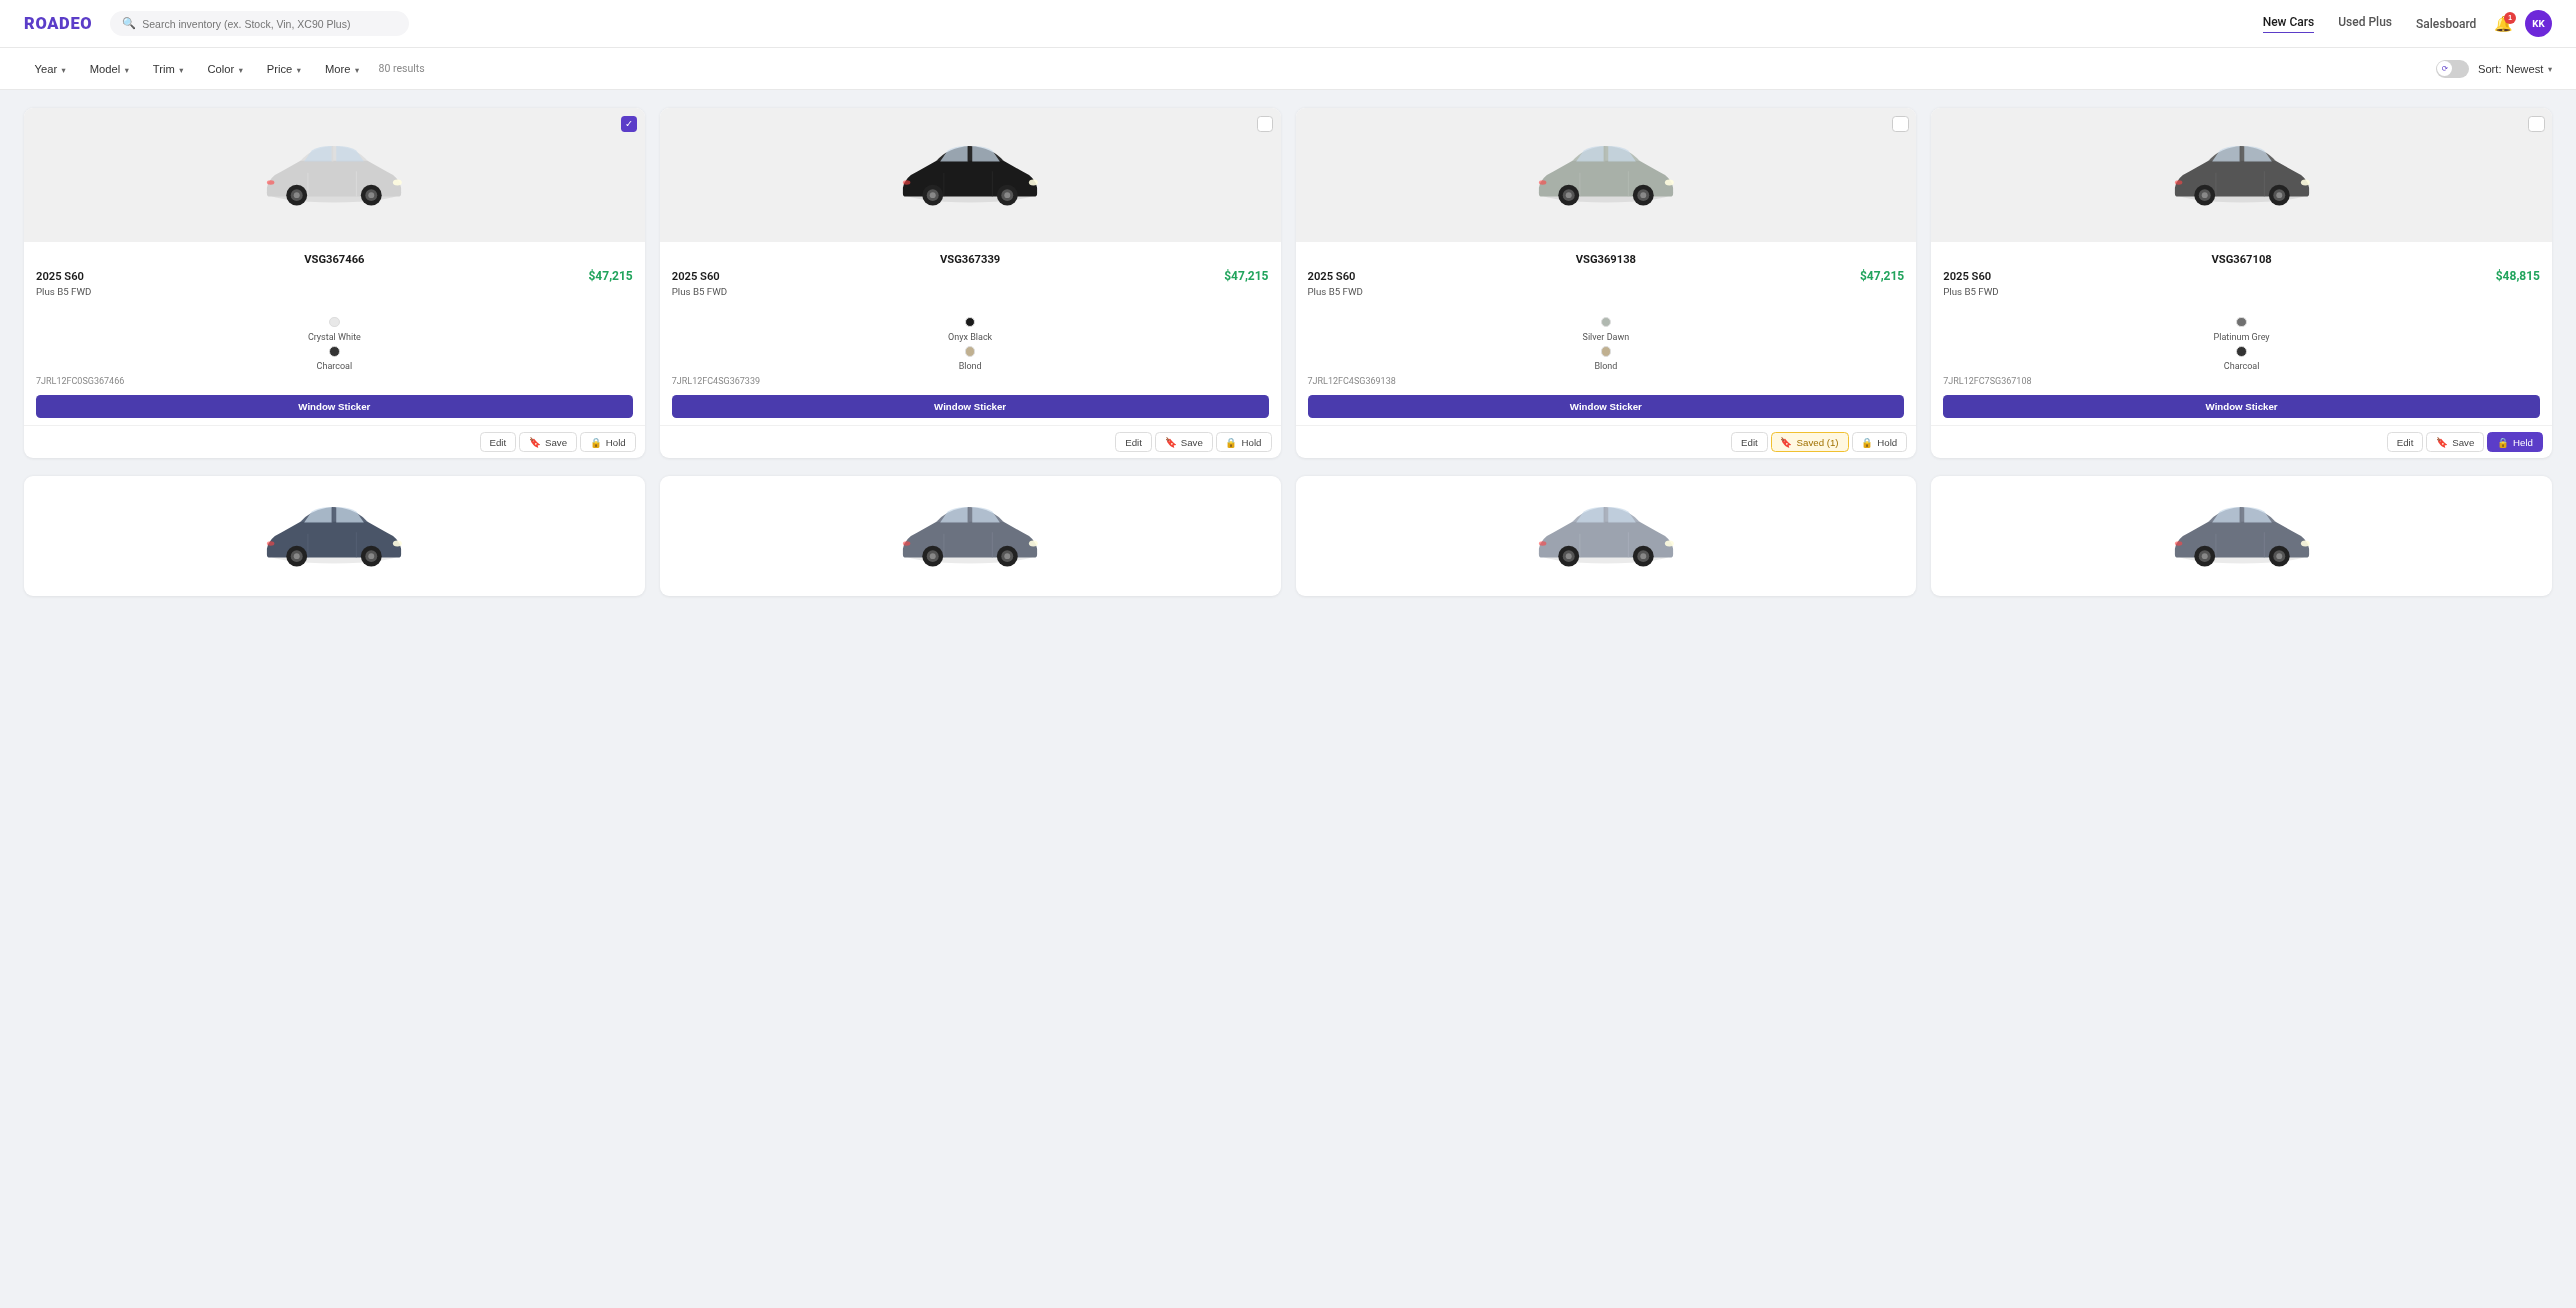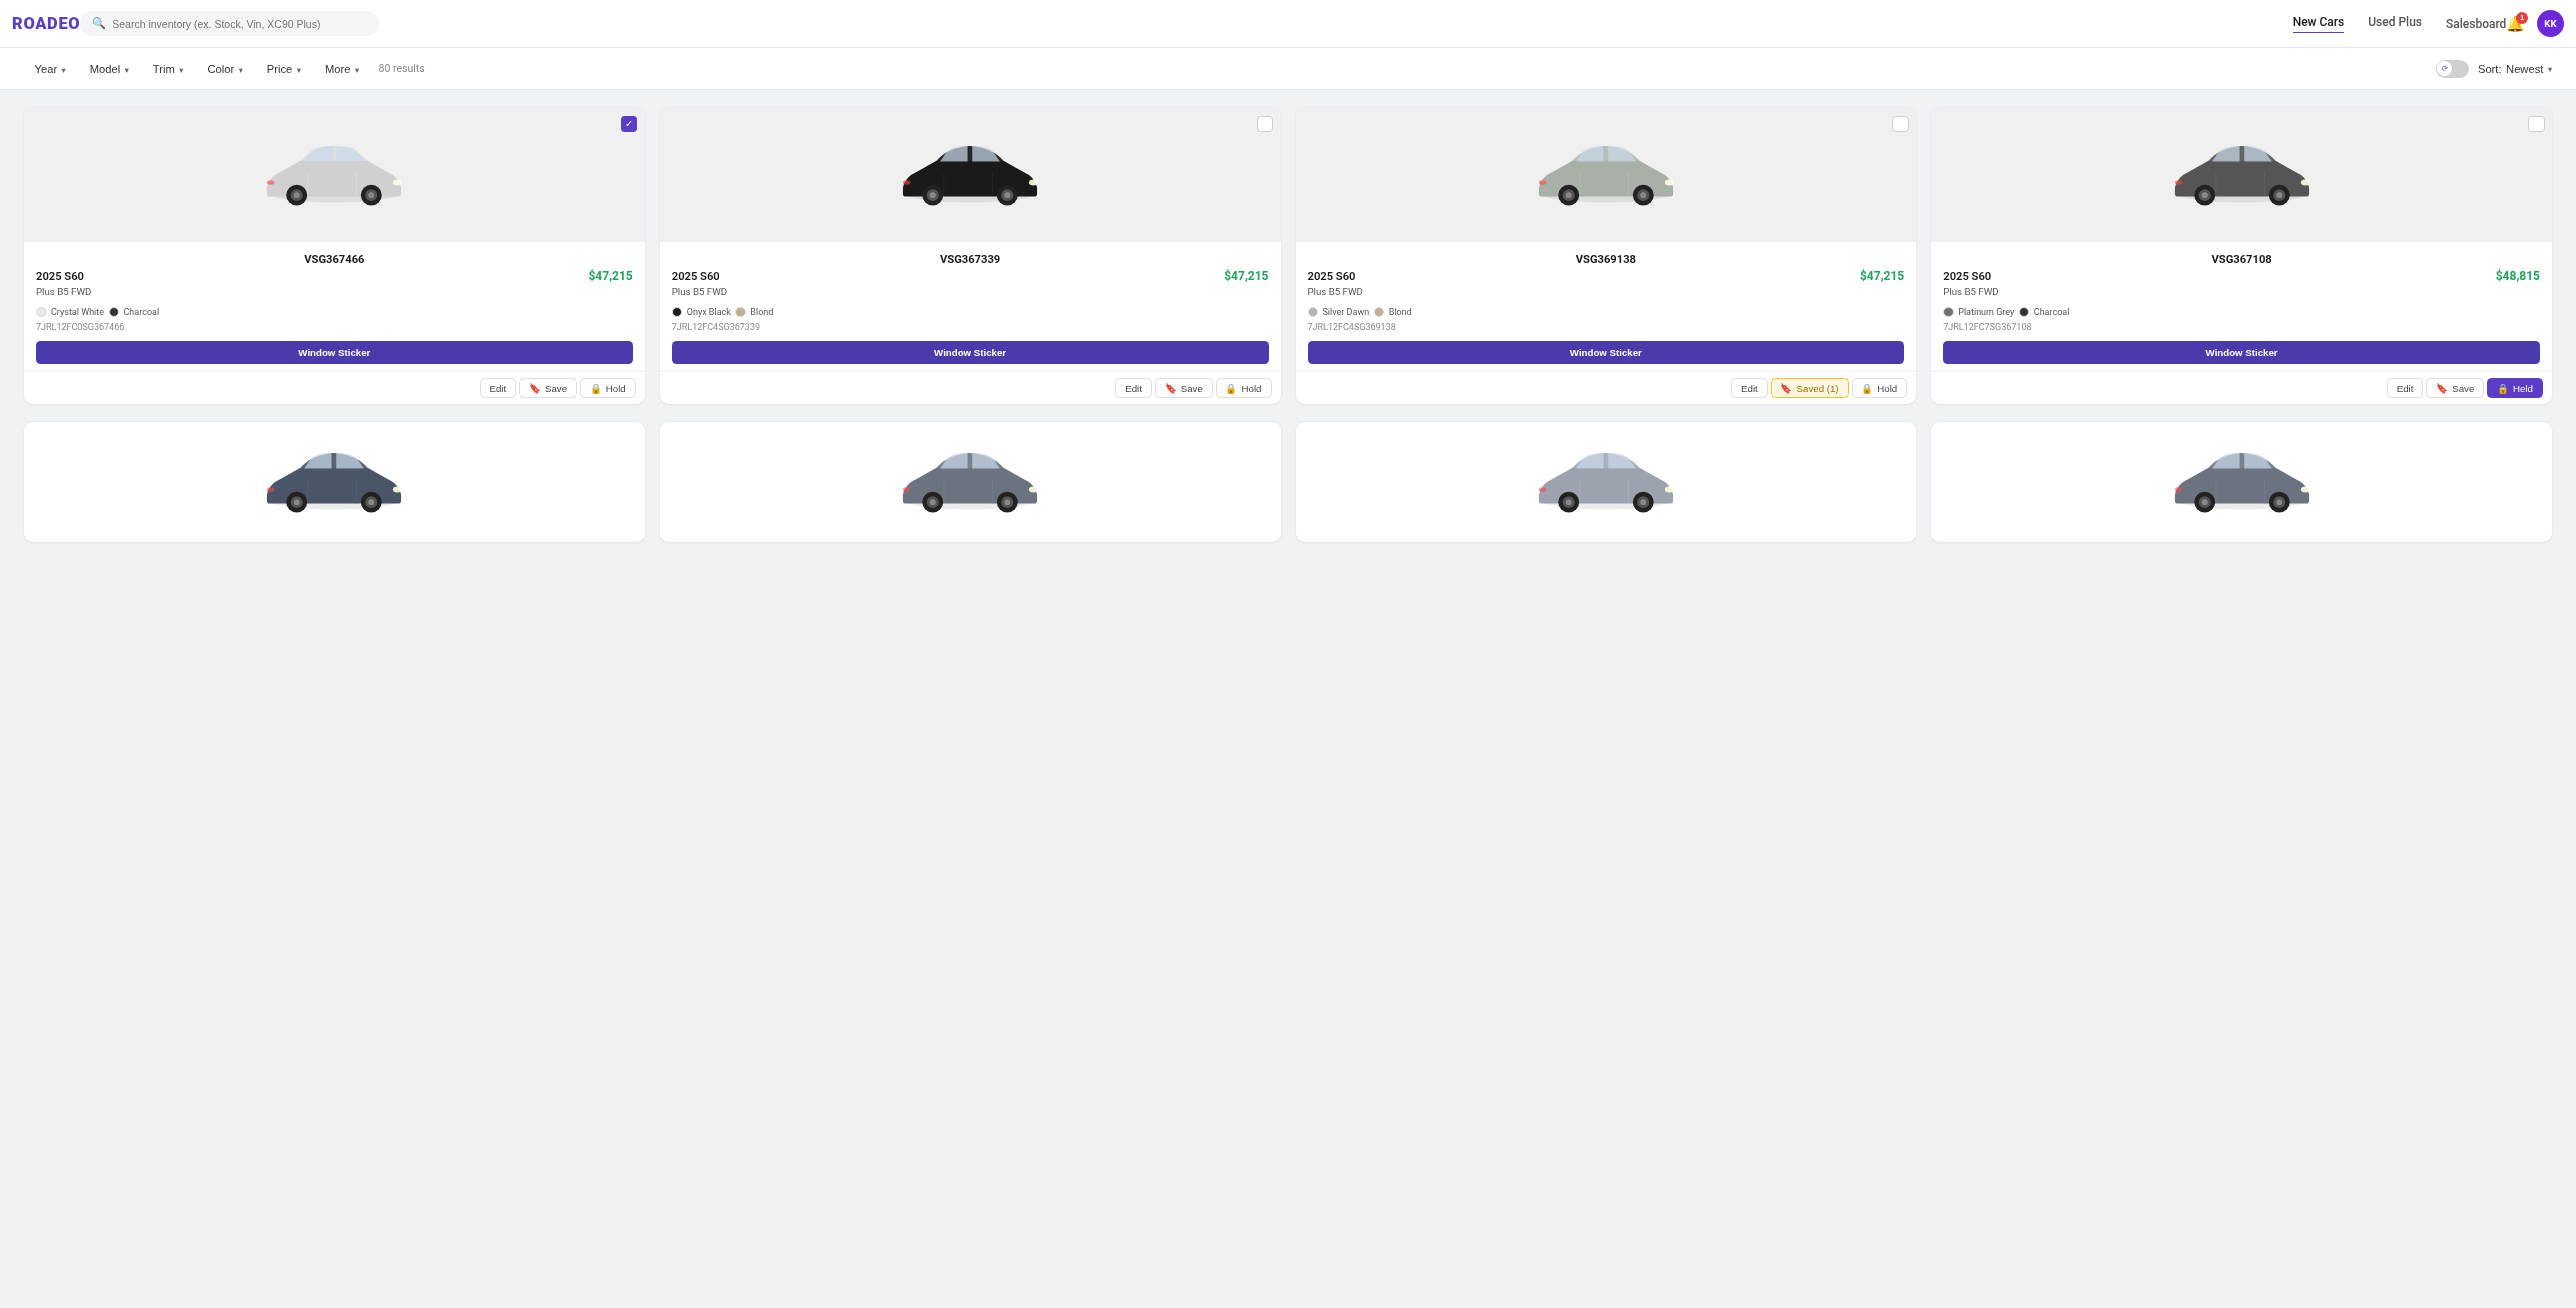--- a/index.html
+++ b/index.html
@@ -3,23 +3,24 @@
   <meta charset="utf-8">
   <style>
     * { box-sizing: border-box; margin: 0; padding: 0; }
     body { font-family: -apple-system, BlinkMacSystemFont, 'Segoe UI', Roboto, sans-serif; background: #f0f2f5; min-height: 100vh; }
 
     
     .header {
       background: #fff;
       display: flex;
       align-items: center;
-      padding: 0 12px;
+      padding: 0 24px;
       height: 48px;
       border-bottom: 0.7px solid #e8e8e8;
+      gap: 18px;
     }
     .logo {
       font-size: 16.4px;
       font-weight: 900;
       color: #5b3dc8;
       letter-spacing: 0.7px;
       white-space: nowrap;
     }
     .search-bar {
       display: flex;
@@ -259,22 +260,23 @@
       padding-left: 12px;
     }
     .card-trim {
       font-size: 9.7px;
       color: #555;
     }
     .card-colors {
       display: flex;
       align-items: center;
       gap: 4.5px;
-      margin-top: 7px;
+      margin-top: 17px;
       flex-wrap: wrap;
+      flex-direction: column;
     }
     .color-dot {
       width: 10.5px;
       height: 10.5px;
       border-radius: 50%;
       border: 0.7px solid #ddd;
       display: inline-block;
     }
     .color-label {
       font-size: 9px;

